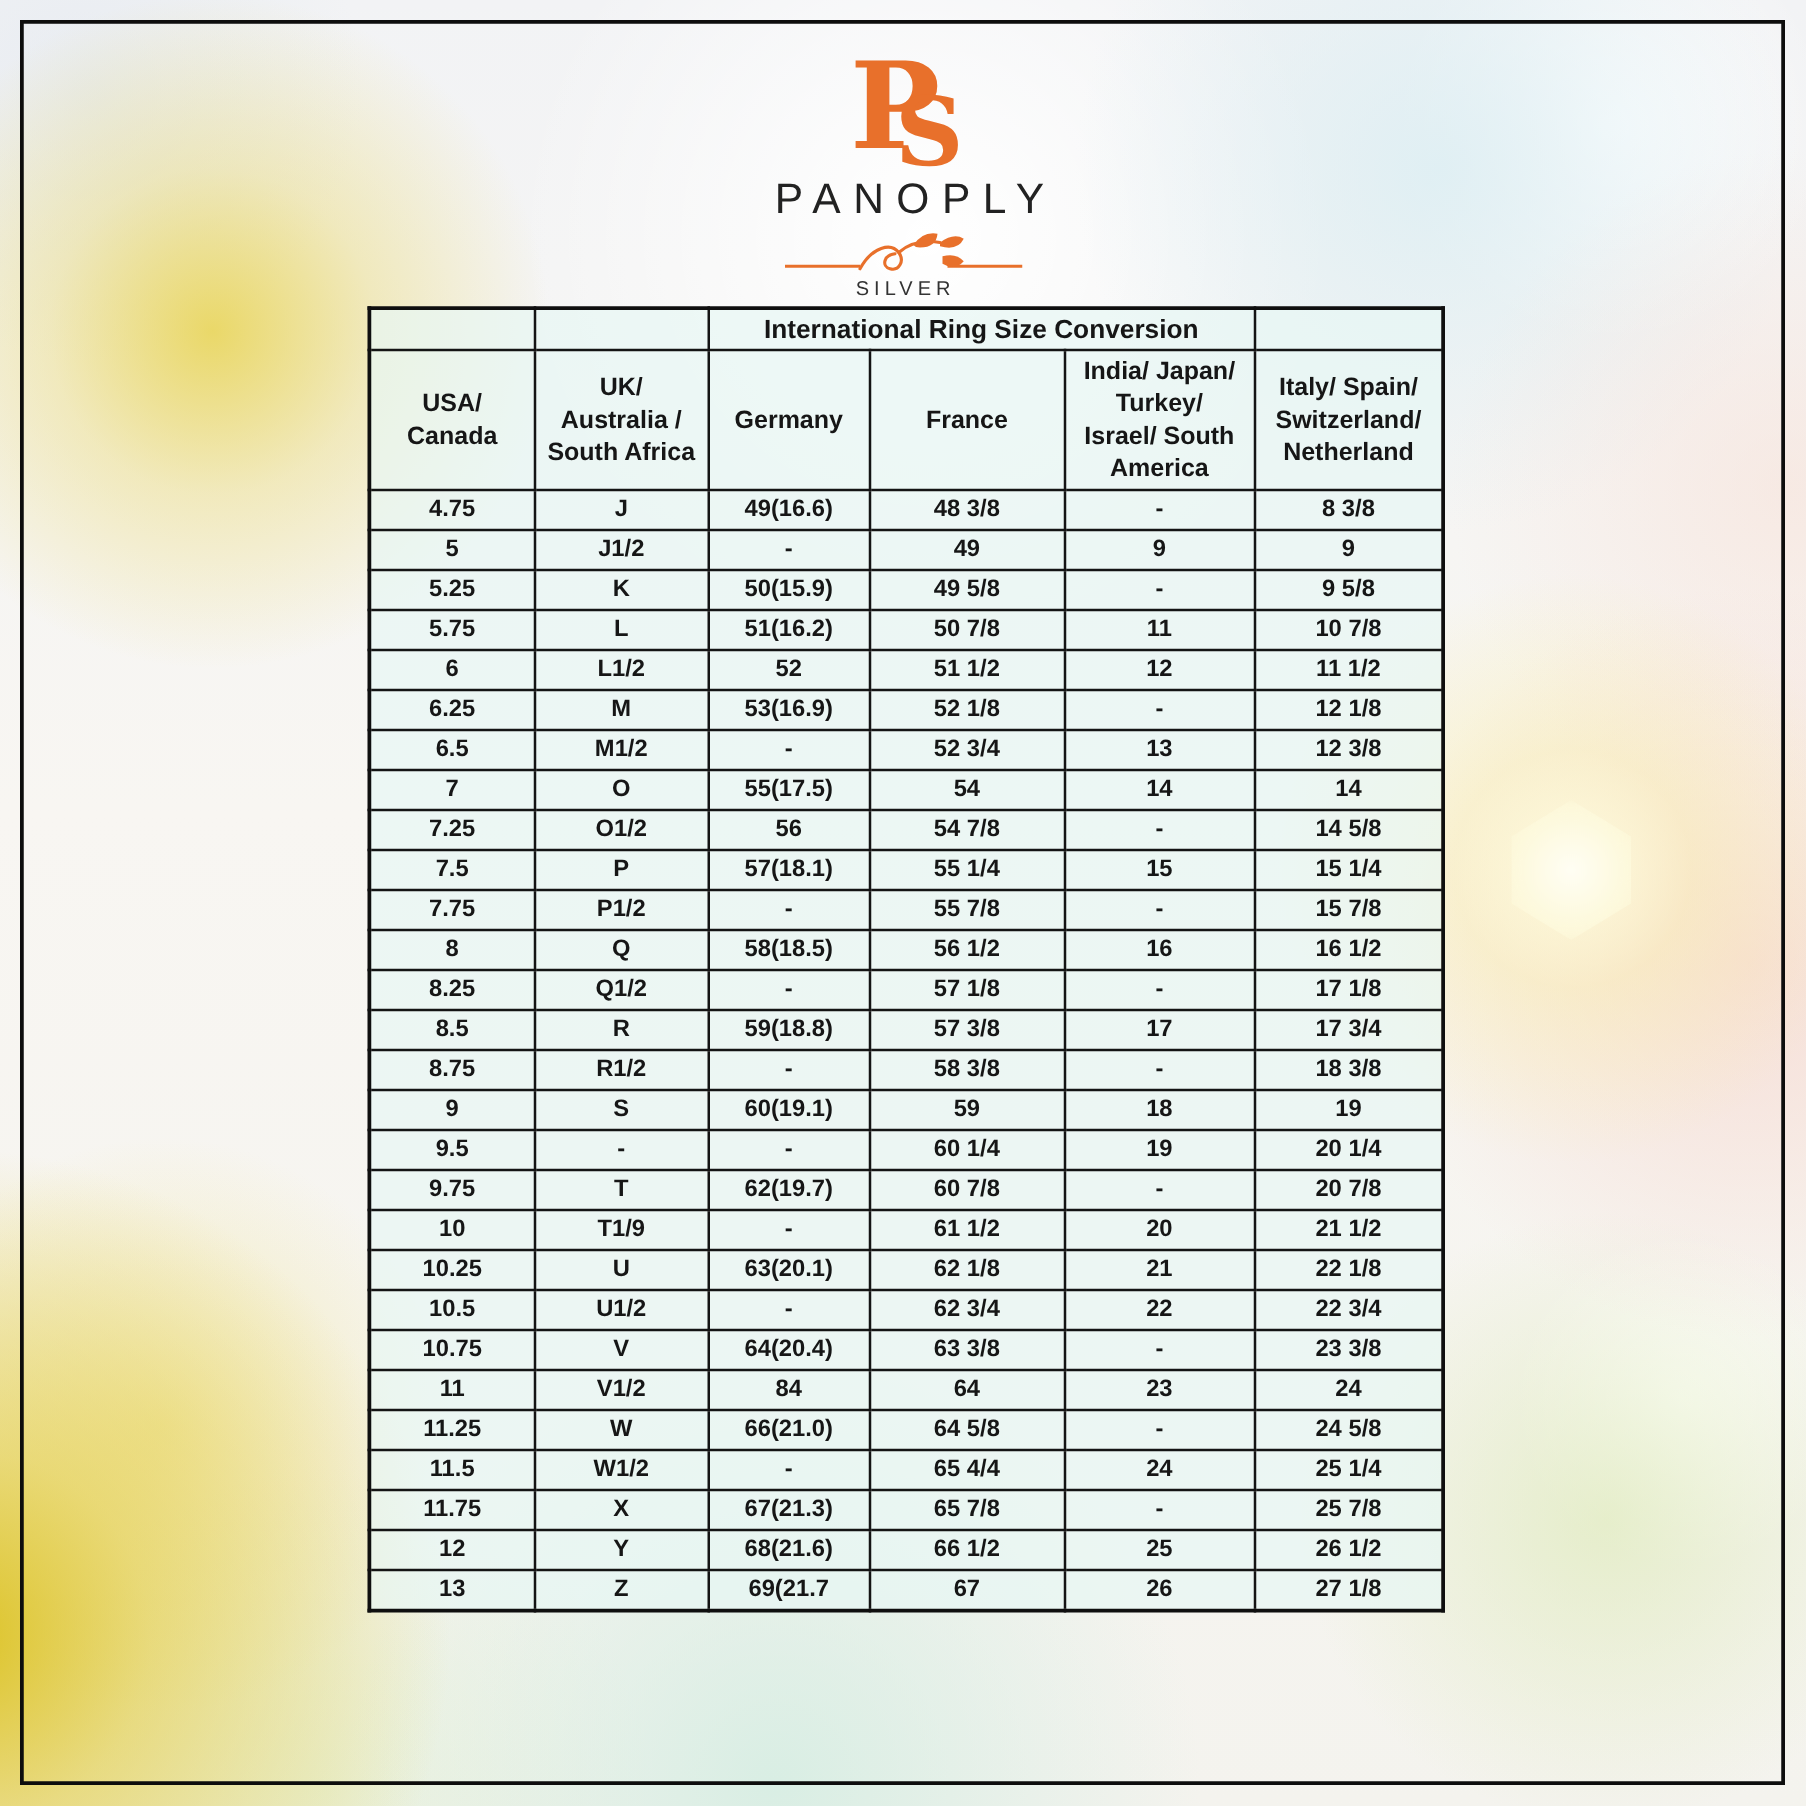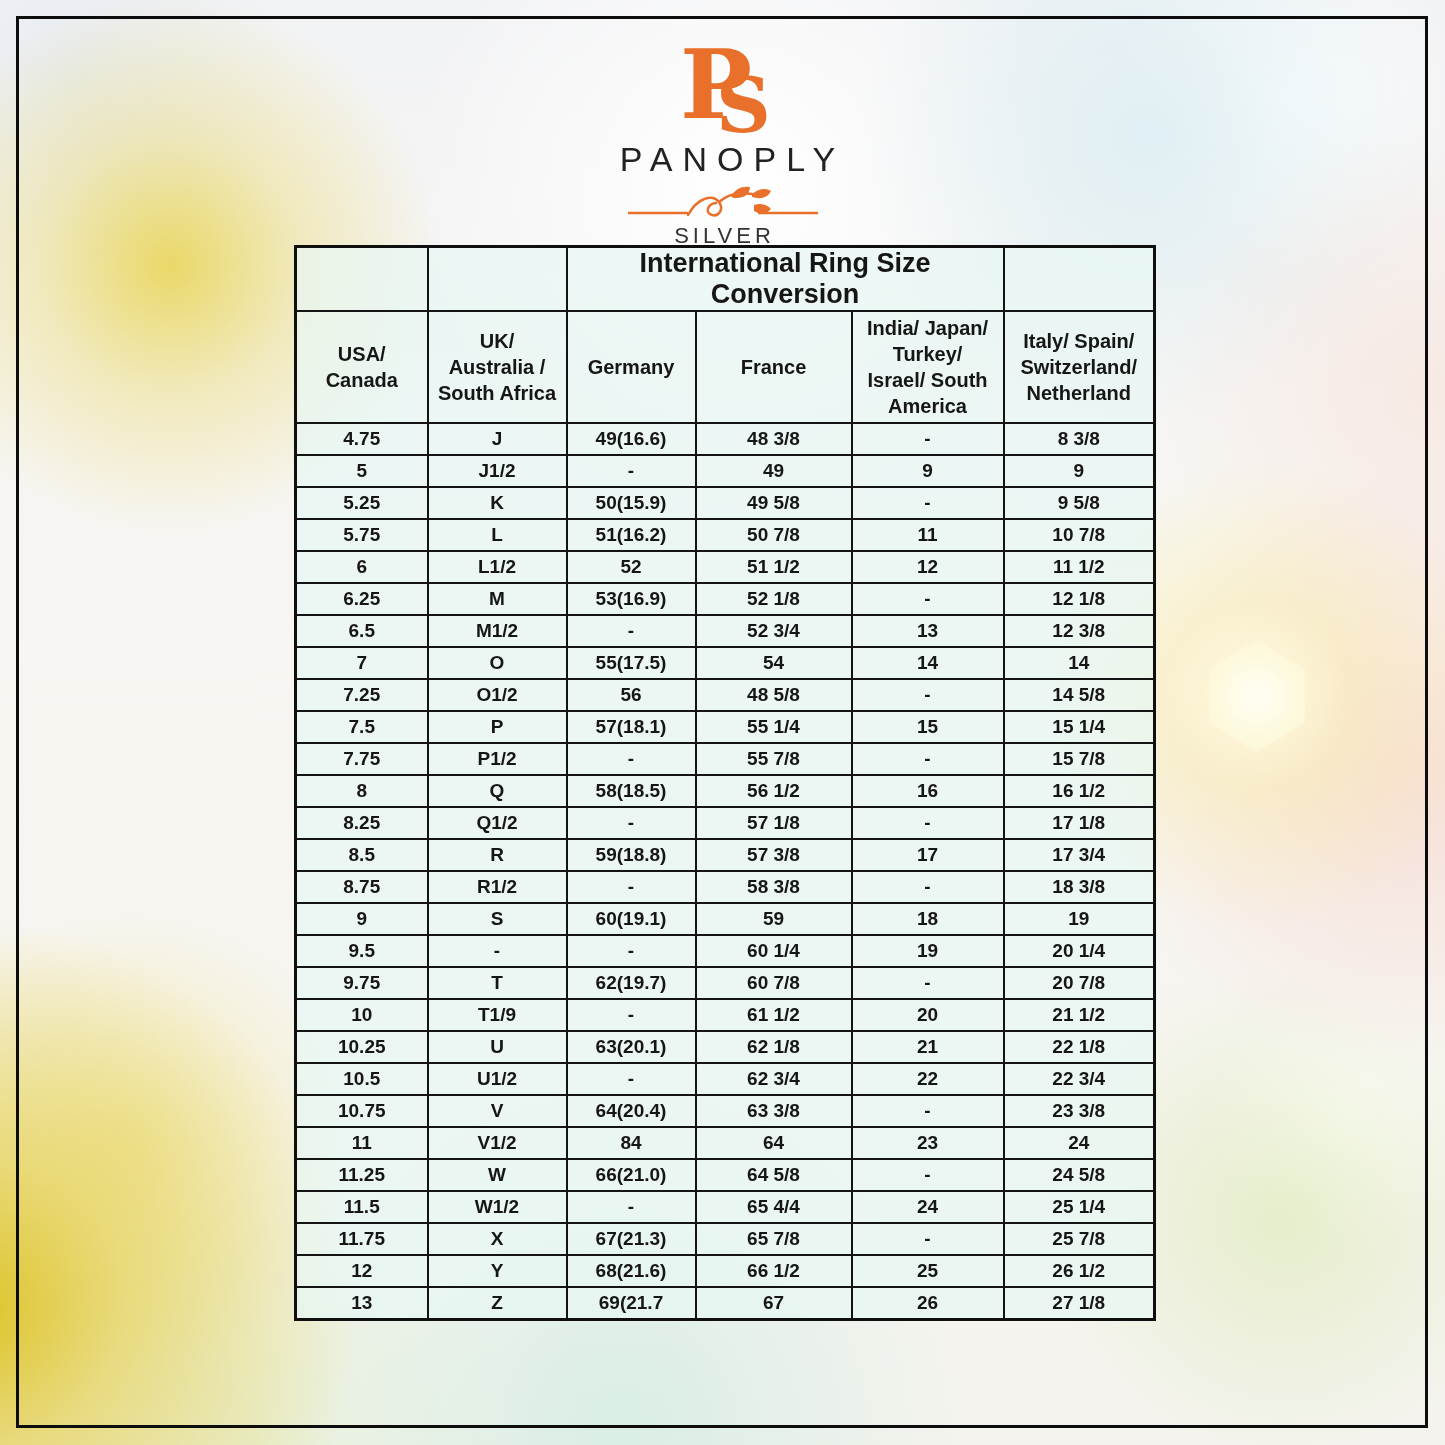--- a/index.html
+++ b/index.html
@@ -28,33 +28,33 @@
     position:absolute;left:1205px;top:640px;width:104px;height:112px;
     background:radial-gradient(circle at 50% 50%, #fffef4 0%, #fdf9dd 55%, rgba(250,242,200,0.35) 100%);
     clip-path:polygon(50% 0%,96% 26%,96% 74%,50% 100%,4% 74%,4% 26%);
     filter:blur(2px);
   }
   .frame{position:absolute;left:16px;top:16px;right:17px;bottom:17px;border:3px solid #0d0d0d;pointer-events:none;}
   .brand{position:absolute;left:0;top:38px;width:1445px;text-align:center;color:#2b2b2b;}
   .monogram{display:block;margin:0 auto;}
   .brand-name{margin-top:2px;font-size:34px;font-weight:500;letter-spacing:10px;color:#222;text-indent:10px;margin-left:10px;}
   .divider-svg{display:block;margin:4px auto 0;}
-  .brand-tagline{margin-top:-4px;font-size:22px;font-weight:400;letter-spacing:4px;color:#333;text-indent:4px;}
+  .brand-tagline{margin-top:-4px;font-size:16px;font-weight:400;letter-spacing:4px;color:#333;text-indent:4px;}
   table.ring-table{
     position:absolute;left:294px;top:245px;width:859px;
     border-collapse:collapse;table-layout:fixed;
     border:3px solid #0f0f0f;
   }
   .ring-table td,.ring-table th{
     border:2px solid #141414;
     background:rgba(231,247,244,0.72);
     color:#161616;text-align:center;vertical-align:middle;
     padding:0 2px;overflow:hidden;
   }
-  .title-row td{height:31px;font-size:27px;font-weight:bold;}
+  .title-row td{height:31px;font-size:21px;font-weight:bold;}
   .header-row th{height:110px;font-size:20px;font-weight:bold;line-height:26px;white-space:pre-line;}
   .ring-table tbody td{height:30px;font-size:19px;font-weight:bold;white-space:nowrap;}
 </style>
 </head>
 <body>
 
 <div class="canvas">
 
   <div class="hex"></div>
   <div class="frame"></div>
@@ -172,21 +172,21 @@
           <td>O</td>
           <td>55(17.5)</td>
           <td>54</td>
           <td>14</td>
           <td>14</td>
         </tr>
         <tr>
           <td>7.25</td>
           <td>O1/2</td>
           <td>56</td>
-          <td>48 5/8</td>
+          <td>54 7/8</td>
           <td>-</td>
           <td>14 5/8</td>
         </tr>
         <tr>
           <td>7.5</td>
           <td>P</td>
           <td>57(18.1)</td>
           <td>55 1/4</td>
           <td>15</td>
           <td>15 1/4</td>

